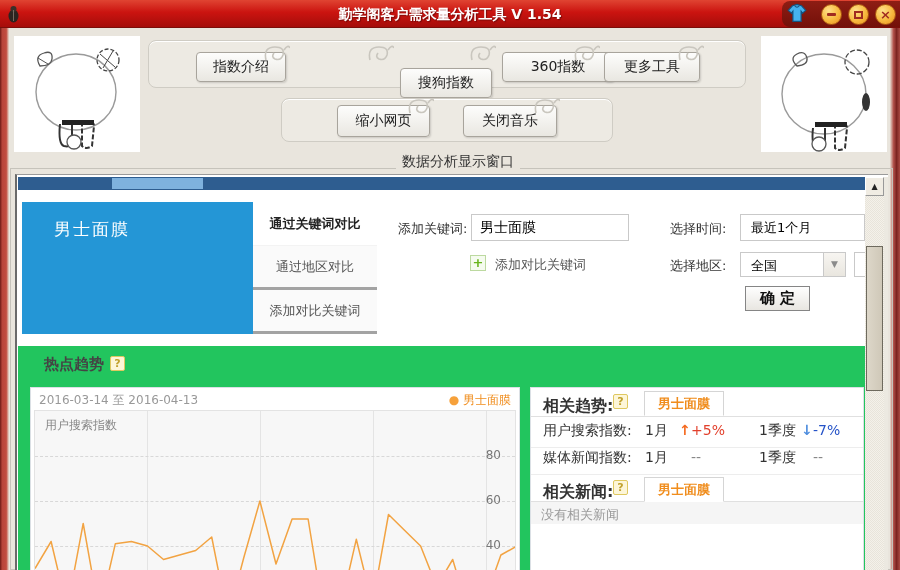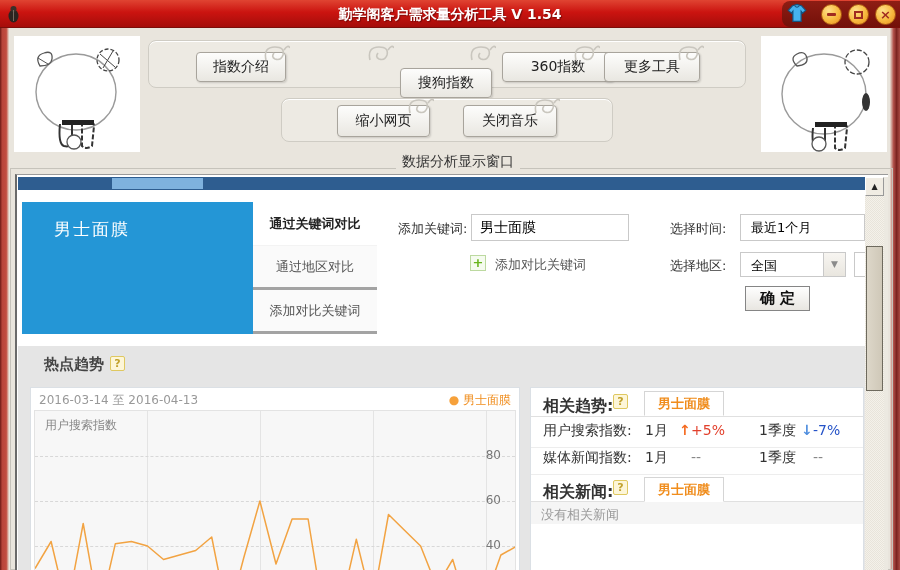--- a/index.html
+++ b/index.html
@@ -82,21 +82,21 @@
   #region-arrow { position:absolute; right:0; top:0; width:22px; height:23px;
     background:linear-gradient(180deg,#f7f5f1,#e9e6df); border-left:1px solid #c9c9c9;
     color:#8a8a8a; font-size:9px; text-align:center; line-height:23px; }
   #city-select-partial { position:absolute; left:836px; top:77px; width:11px; height:25px;
     border:1px solid #c9c9c9; border-right:none; background:#fff; }
   #submit-btn { position:absolute; left:727px; top:111px; width:65px; height:25px;
     background:linear-gradient(180deg,#fefefe,#e8e6e1); border:1px solid #858585;
     font-size:15px; font-weight:bold; color:#111; font-family:inherit; cursor:pointer; }
 
   
-  #trend-section { position:absolute; left:0; top:171px; width:847px; height:225px; background:#e5e5e5; }
+  #trend-section { position:absolute; left:0; top:171px; width:847px; height:225px; background:#22c55e; }
   #trend-title { position:absolute; left:26px; top:9px; font-size:15px; font-weight:bold; color:#444; }
   .help-icon { position:absolute; width:15px; height:15px; background:#fdf6d8; border:1px solid #dfc860;
     color:#c2a22e; font-size:11px; font-weight:bold; text-align:center; line-height:13px;
     border-radius:2px; cursor:pointer; }
   #trend-help { left:92px; top:10px; }
 
   .card { position:absolute; top:41px; background:#fff; border:1px solid #dbe0e5; }
   #chart-card { left:12px; width:490px; height:200px; }
   #date-range { position:absolute; left:8px; top:4px; font-size:12px; color:#999; }
   #legend { position:absolute; right:8px; top:4px; font-size:12px; }

